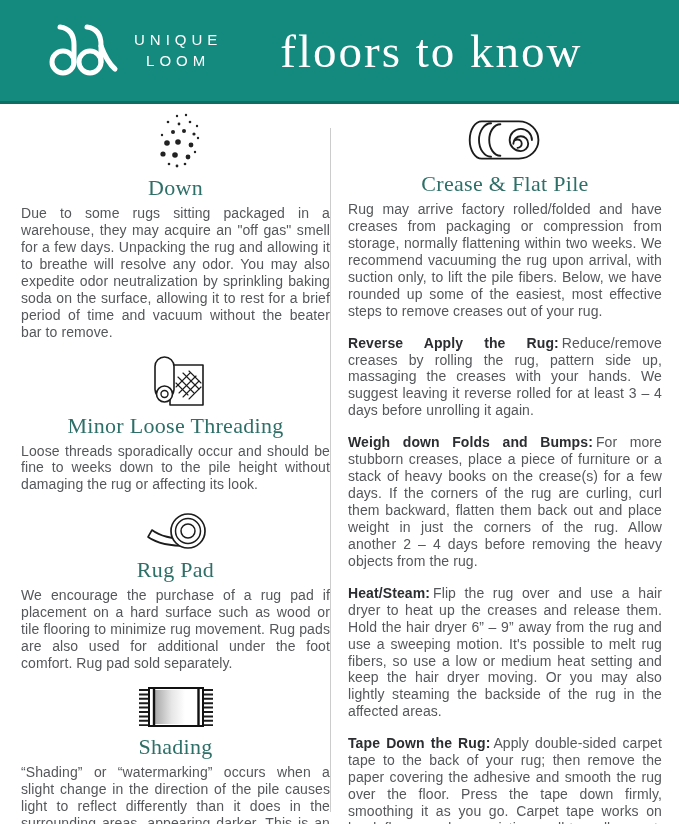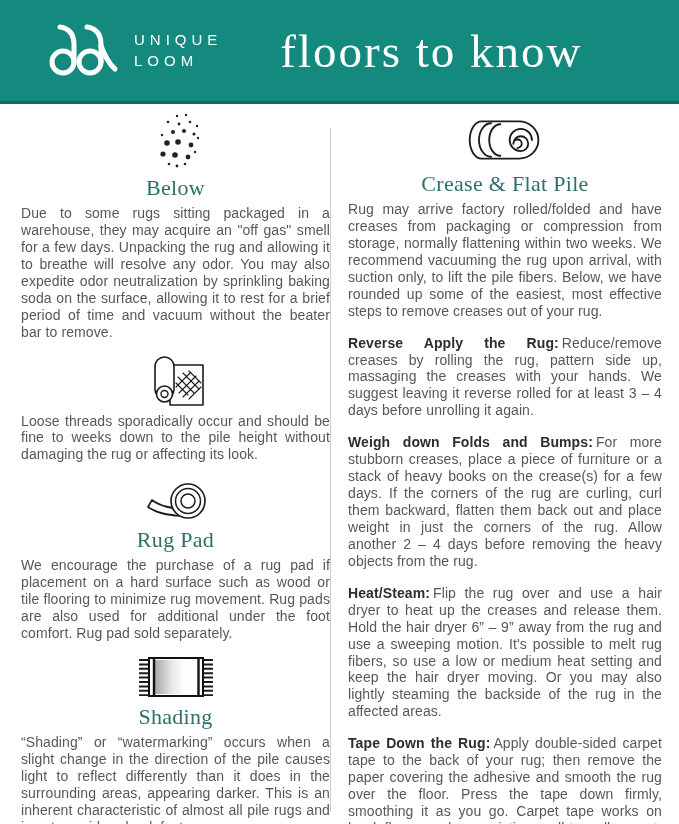--- a/index.html
+++ b/index.html
@@ -9,21 +9,21 @@
   }
   
   .header{
     position:absolute;left:0;top:0;width:679px;height:101px;
     background:#148a7e;border-bottom:3px solid #0e6e64;
     display:flex;align-items:center;
   }
   .logo{margin-left:46px;flex:0 0 auto;}
   .brand{margin-left:14px;color:#ffffff;line-height:1.35;}
   .brand .l1{font-size:15px;letter-spacing:5px;}
-  .brand .l2{font-size:15px;letter-spacing:5px;text-align:left;}
+  .brand .l2{font-size:15px;letter-spacing:5px;text-align:center;}
   .header-title{
     margin-left:58px;color:#ffffff;
     font-family:"Liberation Serif", serif;
     font-size:47px;letter-spacing:2px;font-weight:400;
   }
   
   .vdivider{position:absolute;left:330px;top:128px;width:1px;height:684px;background:#cccccc;}
   .col-left{position:absolute;left:21px;top:112px;width:309px;}
   .col-right{position:absolute;left:348px;top:114px;width:314px;}
   .section{margin-top:13px;}
@@ -90,21 +90,21 @@
           <circle cx="15" cy="42" r="2.6"></circle>
             <circle cx="27" cy="43" r="2.8"></circle>
           <circle cx="40" cy="45" r="2.4"></circle>
             <circle cx="47" cy="40" r="1.2"></circle>
           <circle cx="21" cy="52" r="1.3"></circle>
             <circle cx="29" cy="54" r="1.4"></circle>
           <circle cx="37" cy="52" r="1.3"></circle>
         </g>
       </svg>
     </div>
-    <h2 class="sec-title">Below</h2>
+    <h2 class="sec-title">Down</h2>
     <p class="body-text">Due to some rugs sitting packaged in a warehouse, they may acquire an "off gas" smell for a few days. Unpacking the rug and allowing it to breathe will resolve any odor. You may also expedite odor neutralization by sprinkling baking soda on the surface, allowing it to rest for a brief period of time and vacuum without the beater bar to remove.</p>
   </div>
 
   <div class="section">
     <div class="icon-wrap">
       <svg width="60" height="54" viewBox="0 0 60 54">
         <rect class="ink-f" x="24" y="11" width="33" height="40" stroke-width="1.6"></rect>
         <g class="ink" stroke-width="1.1">
           <path d="M30,33 L44,19"></path>
             <path d="M33,39 L50,22"></path>
@@ -113,20 +113,21 @@
           <path d="M32,23 L48,39"></path>
             <path d="M37,19 L53,35"></path>
           <path d="M43,17 L55,29"></path>
             <path d="M30,29 L42,41"></path>
         </g>
         <rect class="ink-f" x="9" y="3" width="19" height="42" rx="9.5" stroke-width="1.6"></rect>
         <circle class="ink-f" cx="18.5" cy="40" r="8" stroke-width="1.6"></circle>
         <circle class="ink" cx="18.5" cy="40" r="3.5" stroke-width="1.4"></circle>
       </svg>
     </div>
+    <h2 class="sec-title">Minor Loose Threading</h2>
     <p class="body-text">Loose threads sporadically occur and should be fine to weeks down to the pile height without damaging the rug or affecting its look.</p>
   </div>
 
   <div class="section">
     <div class="icon-wrap">
       <svg width="68" height="46" viewBox="0 0 68 46">
         <path class="ink-f" d="M46,40 C28,40 16,38 6,31 L10,24 C19,31 30,33 46,33 Z" stroke-width="1.6"></path>
         <circle class="ink-f" cx="46" cy="25" r="17" stroke-width="1.7"></circle>
         <circle class="ink" cx="46" cy="25" r="12.5" stroke-width="1.5"></circle>
         <circle class="ink" cx="46" cy="25" r="7" stroke-width="1.5"></circle>

